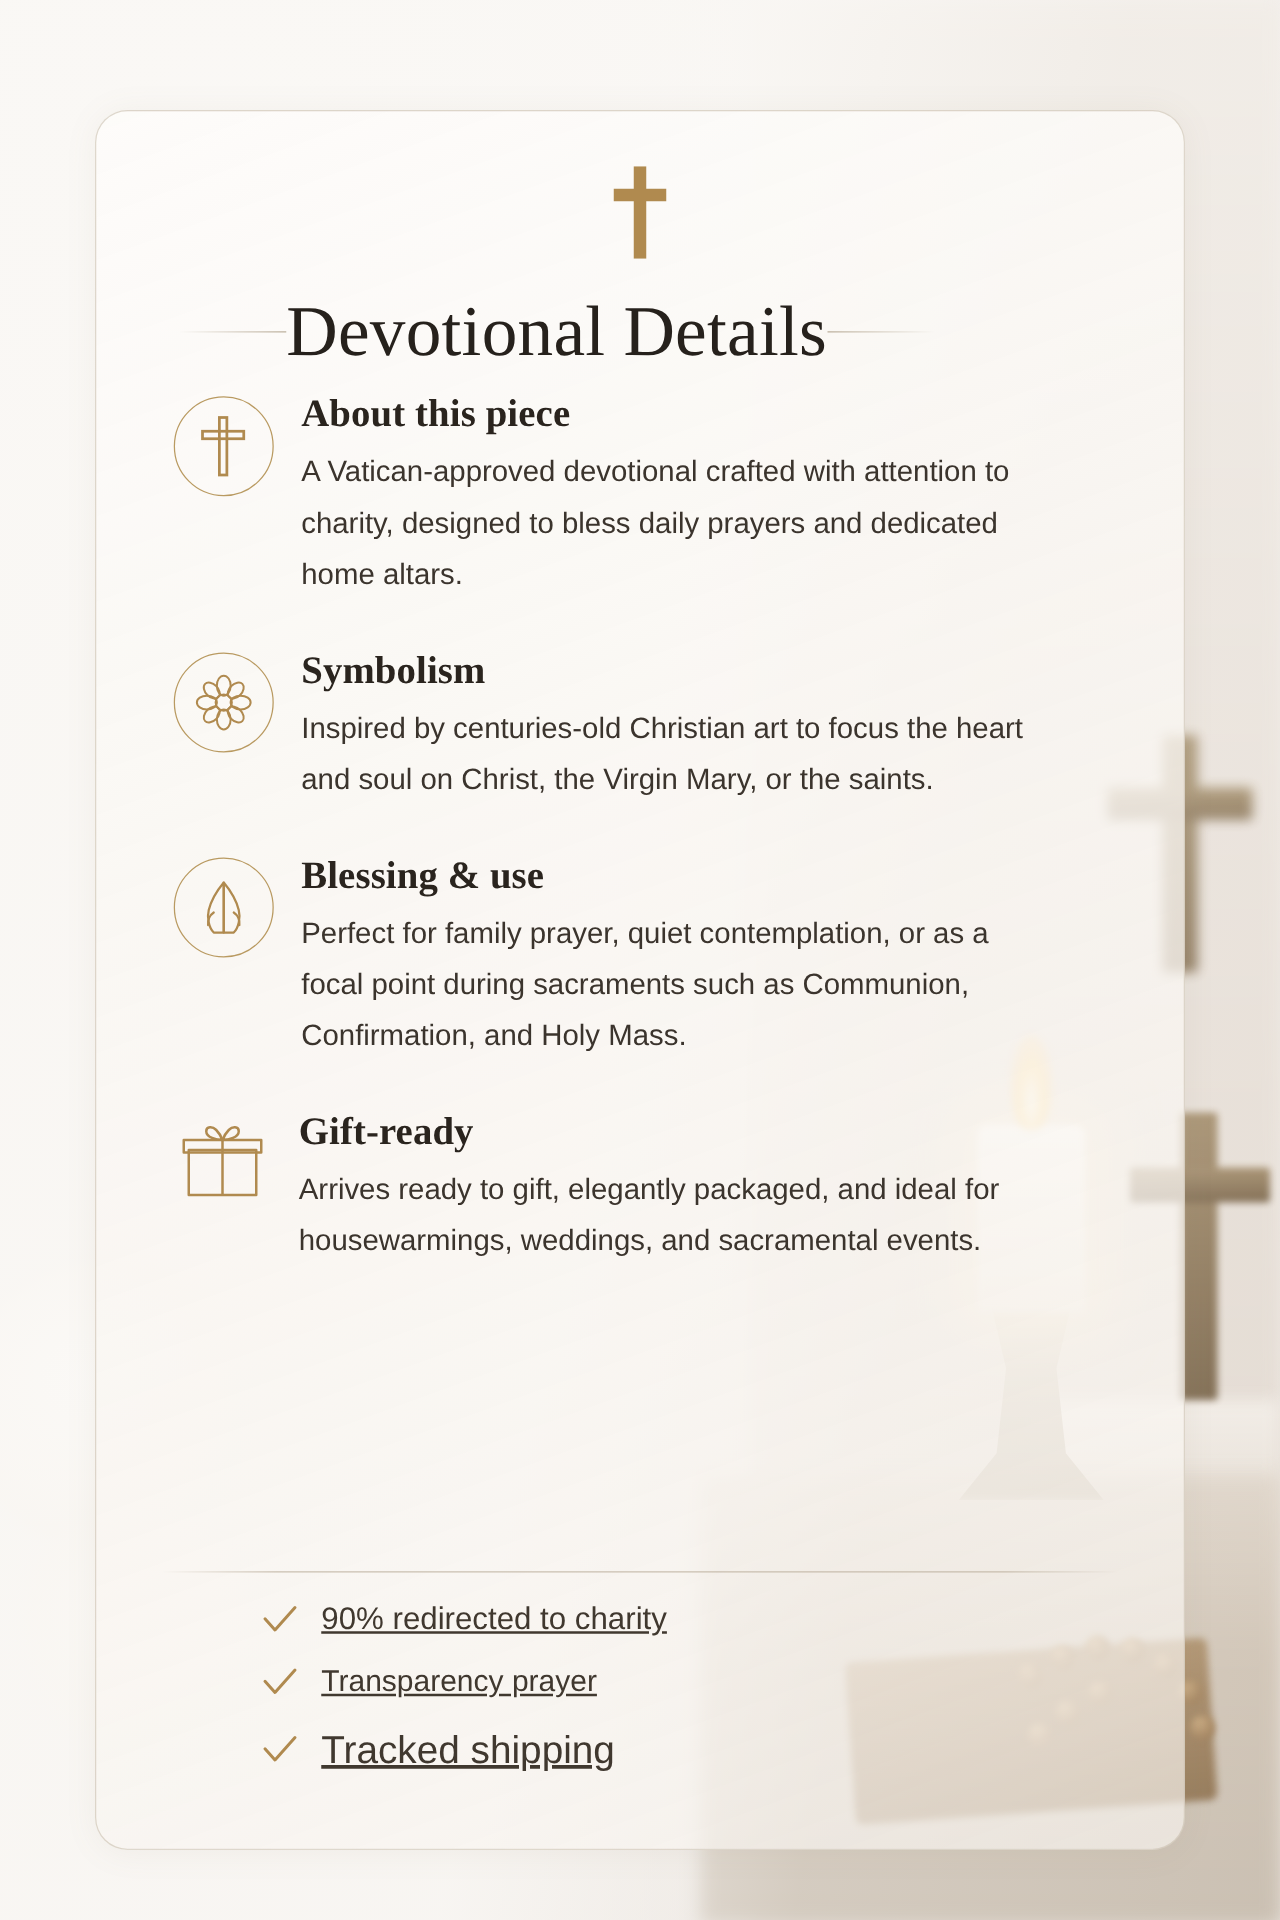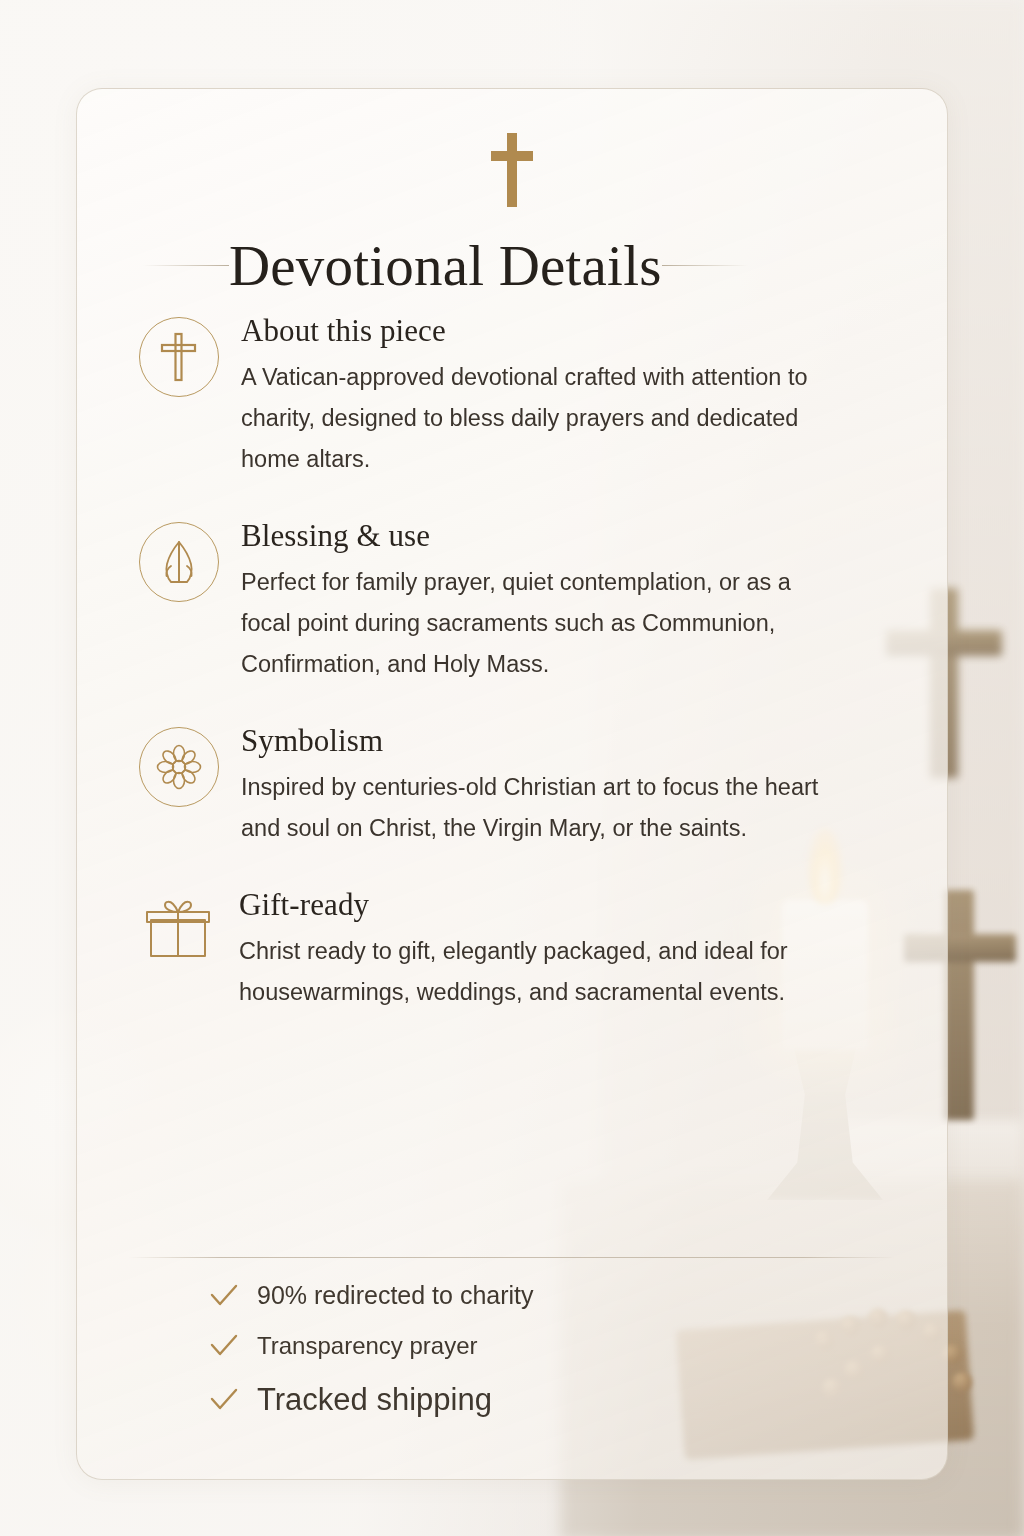--- a/index.html
+++ b/index.html
@@ -229,21 +229,21 @@
     align-items: center;
     justify-content: center;
     margin-top: 6px;
   }
   .f-body { padding-top: 2px; }
   .f-title {
     font-family: "Liberation Serif", serif;
     font-size: 31px;
     color: #2a241e;
     margin: 0 0 8px 0;
-    font-weight: 400;
+    font-weight: 700;
     letter-spacing: .1px;
   }
   .f-text {
     font-size: 23.5px;
     line-height: 41px;
     color: #3b342d;
     margin: 0;
     max-width: 580px;
   }
 
@@ -261,20 +261,21 @@
     top: 1192px;
   }
   .assurance {
     display: flex;
     align-items: center;
     gap: 18px;
     margin-bottom: 22px;
   }
   .assurance .lbl {
     color: #40382f;
+    text-decoration: underline;
   }
   .a0 .lbl { font-size: 25px; }
   .a1 .lbl { font-size: 24px; }
   .a2 .lbl { font-size: 31px; }
 
   svg { display: block; }
 </style>
 </head>
 <body>
 
@@ -339,37 +340,20 @@
       <div class="feature">
         <div class="icon-badge">
           <svg width="42" height="50" viewBox="0 0 42 50">
             <rect x="17.5" y="2" width="6" height="46" fill="none" stroke="#b08a4f" stroke-width="2.2"></rect>
             <rect x="4" y="13" width="33" height="6" fill="none" stroke="#b08a4f" stroke-width="2.2"></rect>
           </svg>
         </div>
         <div class="f-body">
           <h3 class="f-title">About this piece</h3>
           <p class="f-text">A Vatican-approved devotional crafted with attention to charity, designed to bless daily prayers and dedicated home altars.</p>
-        </div>
-      </div>
-
-      <div class="feature">
-        <div class="icon-badge">
-          <svg width="44" height="52" viewBox="0 0 44 52">
-            <g fill="none" stroke="#b08a4f" stroke-width="1.8" stroke-linecap="round" stroke-linejoin="round">
-              <path d="M22 6 C17 12 12 20 10 28 C8.5 34 10 42 14 46 L22 46 Z"></path>
-              <path d="M22 6 C27 12 32 20 34 28 C35.5 34 34 42 30 46 L22 46 Z"></path>
-              <path d="M14 30 C11 32 9 36 9.5 40"></path>
-              <path d="M30 30 C33 32 35 36 34.5 40"></path>
-            </g>
-          </svg>
-        </div>
-        <div class="f-body">
-          <h3 class="f-title">Blessing &amp; use</h3>
-          <p class="f-text">Perfect for family prayer, quiet contemplation, or as a focal point during sacraments such as Communion, Confirmation, and Holy Mass.</p>
         </div>
       </div>
 
       <div class="feature">
         <div class="icon-badge">
           <svg width="50" height="50" viewBox="0 0 50 50">
             <g fill="none" stroke="#b08a4f" stroke-width="1.6">
               <circle cx="25" cy="25" r="6.5"></circle>
               <ellipse cx="25" cy="11.5" rx="5.5" ry="8"></ellipse>
               <ellipse cx="25" cy="38.5" rx="5.5" ry="8"></ellipse>
@@ -382,34 +366,51 @@
             </g>
           </svg>
         </div>
         <div class="f-body">
           <h3 class="f-title">Symbolism</h3>
           <p class="f-text">Inspired by centuries-old Christian art to focus the heart and soul on Christ, the Virgin Mary, or the saints.</p>
         </div>
       </div>
 
       <div class="feature">
+        <div class="icon-badge">
+          <svg width="44" height="52" viewBox="0 0 44 52">
+            <g fill="none" stroke="#b08a4f" stroke-width="1.8" stroke-linecap="round" stroke-linejoin="round">
+              <path d="M22 6 C17 12 12 20 10 28 C8.5 34 10 42 14 46 L22 46 Z"></path>
+              <path d="M22 6 C27 12 32 20 34 28 C35.5 34 34 42 30 46 L22 46 Z"></path>
+              <path d="M14 30 C11 32 9 36 9.5 40"></path>
+              <path d="M30 30 C33 32 35 36 34.5 40"></path>
+            </g>
+          </svg>
+        </div>
+        <div class="f-body">
+          <h3 class="f-title">Blessing &amp; use</h3>
+          <p class="f-text">Perfect for family prayer, quiet contemplation, or as a focal point during sacraments such as Communion, Confirmation, and Holy Mass.</p>
+        </div>
+      </div>
+
+      <div class="feature">
         <div class="icon-plain">
           <svg width="70" height="64" viewBox="0 0 70 64">
             <g fill="none" stroke="#b08a4f" stroke-width="2" stroke-linejoin="round">
               <rect x="8" y="22" width="54" height="36"></rect>
               <rect x="4" y="14" width="62" height="10"></rect>
               <line x1="35" y1="14" x2="35" y2="58"></line>
               <path d="M35 14 C30 14 22 12 22 7 C22 3 27 3 30 6 C33 9 35 14 35 14 Z"></path>
               <path d="M35 14 C40 14 48 12 48 7 C48 3 43 3 40 6 C37 9 35 14 35 14 Z"></path>
             </g>
           </svg>
         </div>
         <div class="f-body">
           <h3 class="f-title">Gift-ready</h3>
-          <p class="f-text">Christ ready to gift, elegantly packaged, and ideal for housewarmings, weddings, and sacramental events.</p>
+          <p class="f-text">Arrives ready to gift, elegantly packaged, and ideal for housewarmings, weddings, and sacramental events.</p>
         </div>
       </div>
 
     </div>
 
     <div class="divider"></div>
 
     <div class="assurances">
       <div class="assurance a0">
         <span>

